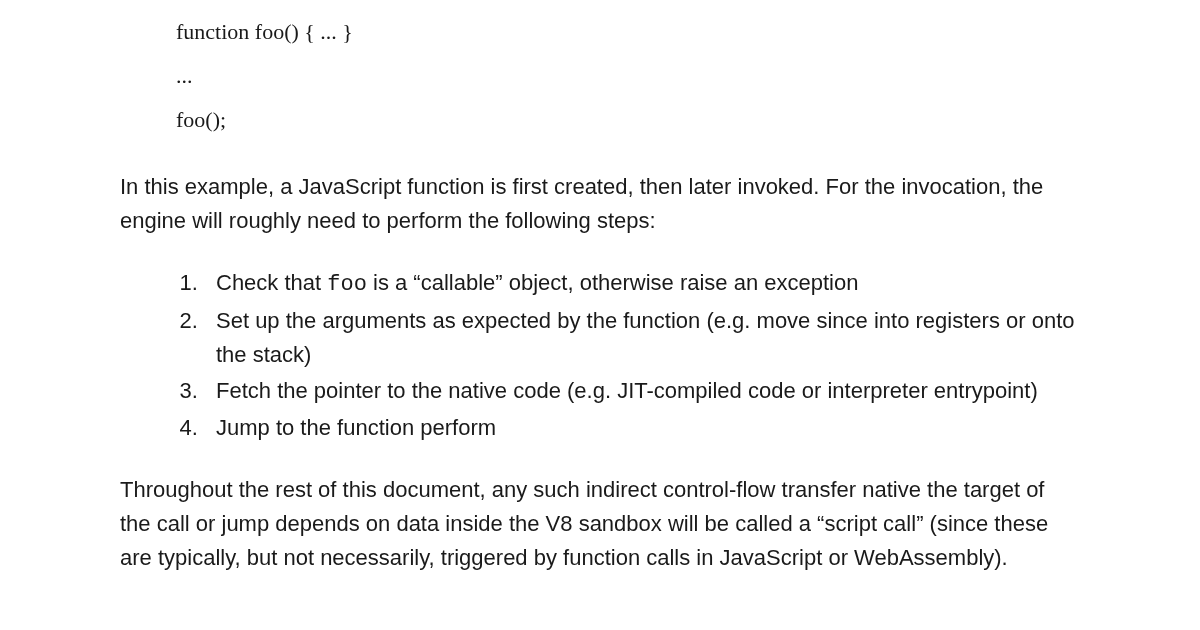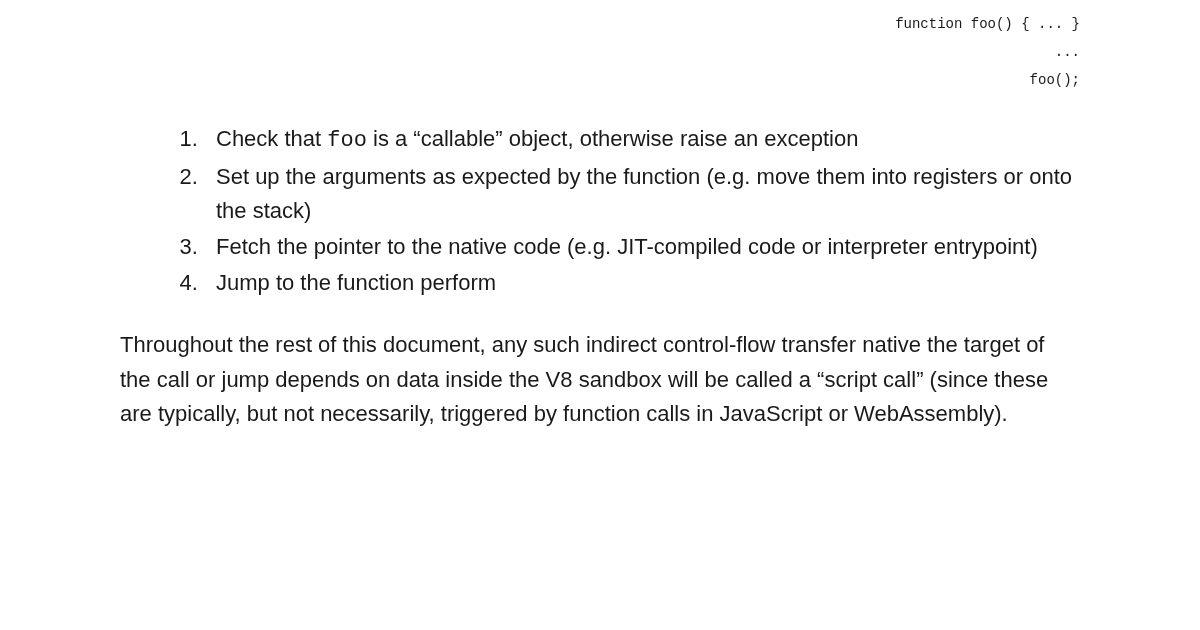--- a/index.html
+++ b/index.html
@@ -12,26 +12,25 @@
     background: #fff;
     width: 1200px;
     height: 630px;
     overflow: hidden;
   }
   .page {
     padding: 0 120px;
     padding-top: 10px;
   }
   pre.code {
-    font-family: Liberation Mono, monospace;
-    font-size: 14px;
+    font-family: Liberation Serif, serif;
+    font-size: 22px;
     line-height: 2.0;
     margin: 0 0 28px 56px;
     white-space: pre;
-    text-align: right;
   }
   p.para {
     margin: 0 0 28px 0;
   }
   ol.steps {
     margin: 0 0 28px 0;
     padding-left: 84px;
   }
   ol.steps li {
     padding-left: 12px;
@@ -43,23 +42,24 @@
 </style>
 </head>
 <body>
 
 <div class="page">
 
 <pre class="code"><span>function foo() { ... }</span>
 <span>...</span>
 <span>foo();</span></pre>
 
+<p class="para">In this example, a JavaScript function is first created, then later invoked. For the invocation, the engine will roughly need to perform the following steps:</p>
 
 <ol class="steps">
   <li><span>Check that </span><code class="inline">foo</code><span> is a “callable” object, otherwise raise an exception</span></li>
-  <li>Set up the arguments as expected by the function (e.g. move them into registers or onto the stack)</li>
+  <li>Set up the arguments as expected by the function (e.g. move since into registers or onto the stack)</li>
   <li>Fetch the pointer to the native code (e.g. JIT-compiled code or interpreter entrypoint)</li>
   <li>Jump to the function perform</li>
 </ol>
 
 <p class="para">Throughout the rest of this document, any such indirect control-flow transfer native the target of the call or jump depends on data inside the V8 sandbox will be called a “script call” (since these are typically, but not necessarily, triggered by function calls in JavaScript or WebAssembly).</p>
 
 </div>
 
 </body></html>

